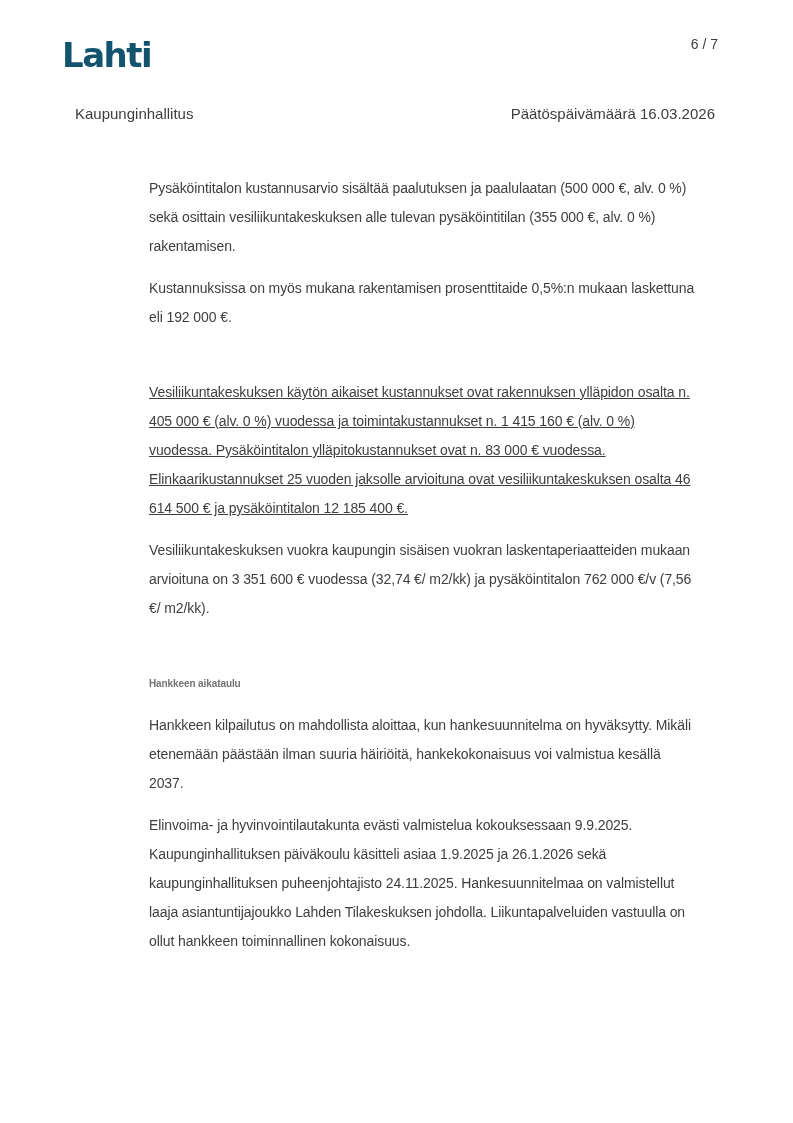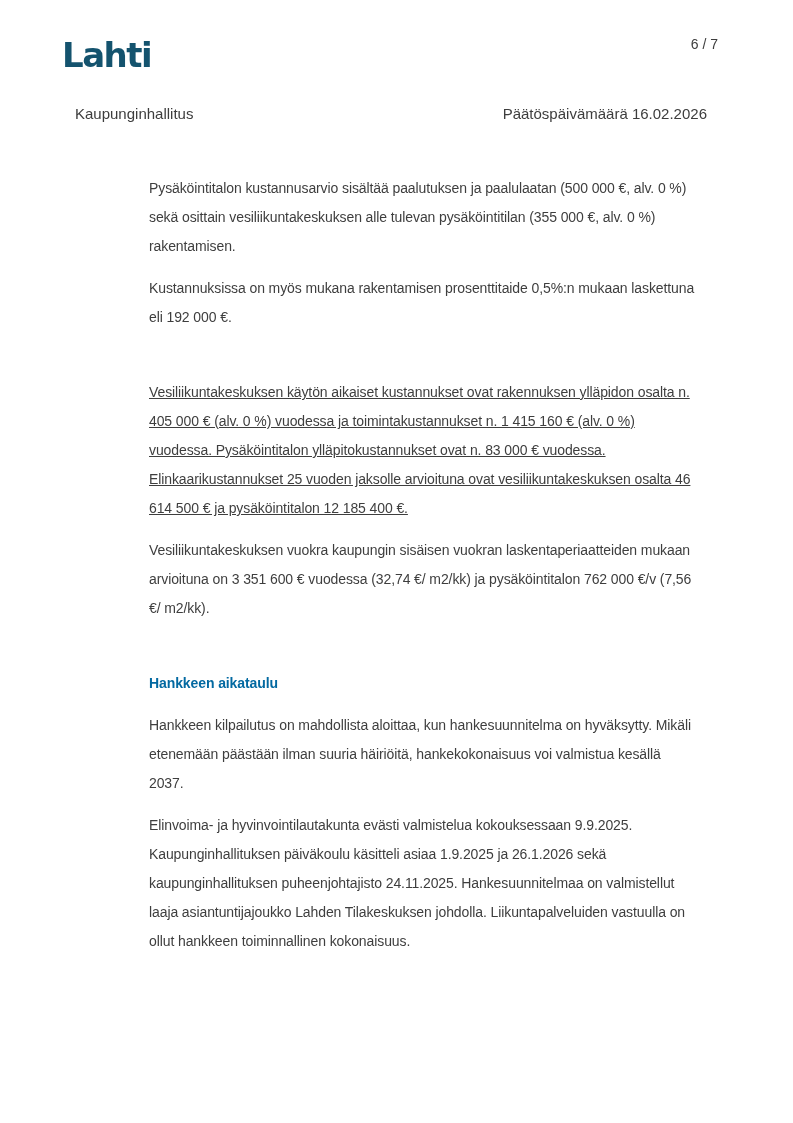--- a/index.html
+++ b/index.html
@@ -29,58 +29,58 @@
     position: absolute;
     top: 36px;
     right: 75px;
     font-size: 14px;
     color: #3d3d3d;
   }
   .header-row {
     position: absolute;
     top: 105px;
     left: 75px;
-    right: 86px;
+    right: 78px;
     display: flex;
     justify-content: space-between;
     font-size: 15px;
     color: #3d3d3d;
   }
   .doc-body {
     position: absolute;
     left: 149px;
     top: 174px;
     width: 546px;
     font-size: 14px;
     line-height: 29px;
     letter-spacing: -0.1px;
     color: #3e3e3e;
   }
   .para { margin: 0 0 13px 0; }
   .gap-top { margin-top: 46px; text-decoration: underline; }
   .section-heading {
-    font-size: 14px;
+    font-size: 10px;
     font-weight: 700;
     line-height: 29px;
     margin: 46px 0 13px 0;
-    color: #0369a1;
+    color: #737373;
   }
 </style>
 </head>
 <body>
 
 <div class="page">
 
   <div class="logo">Lahti</div>
 
   <div class="page-number">6 / 7</div>
 
   <div class="header-row">
     <span>Kaupunginhallitus</span>
-    <span>Päätöspäivämäärä 16.02.2026</span>
+    <span>Päätöspäivämäärä 16.03.2026</span>
   </div>
 
   <div class="doc-body">
 
     <p class="para">Pysäköintitalon kustannusarvio sisältää paalutuksen ja paalulaatan (500 000 €, alv. 0 %) sekä osittain vesiliikuntakeskuksen alle tulevan pysäköintitilan (355 000 €, alv. 0 %) rakentamisen.</p>
 
     <p class="para">Kustannuksissa on myös mukana rakentamisen prosenttitaide 0,5%:n mukaan laskettuna eli 192 000 €.</p>
 
     <p class="para gap-top">Vesiliikuntakeskuksen käytön aikaiset kustannukset ovat rakennuksen ylläpidon osalta n. 405 000 € (alv. 0 %) vuodessa ja toimintakustannukset n. 1 415 160 € (alv. 0 %) vuodessa. Pysäköintitalon ylläpitokustannukset ovat n. 83 000 € vuodessa. Elinkaarikustannukset 25 vuoden jaksolle arvioituna ovat vesiliikuntakeskuksen osalta 46 614 500 € ja pysäköintitalon 12 185 400 €.</p>
 

